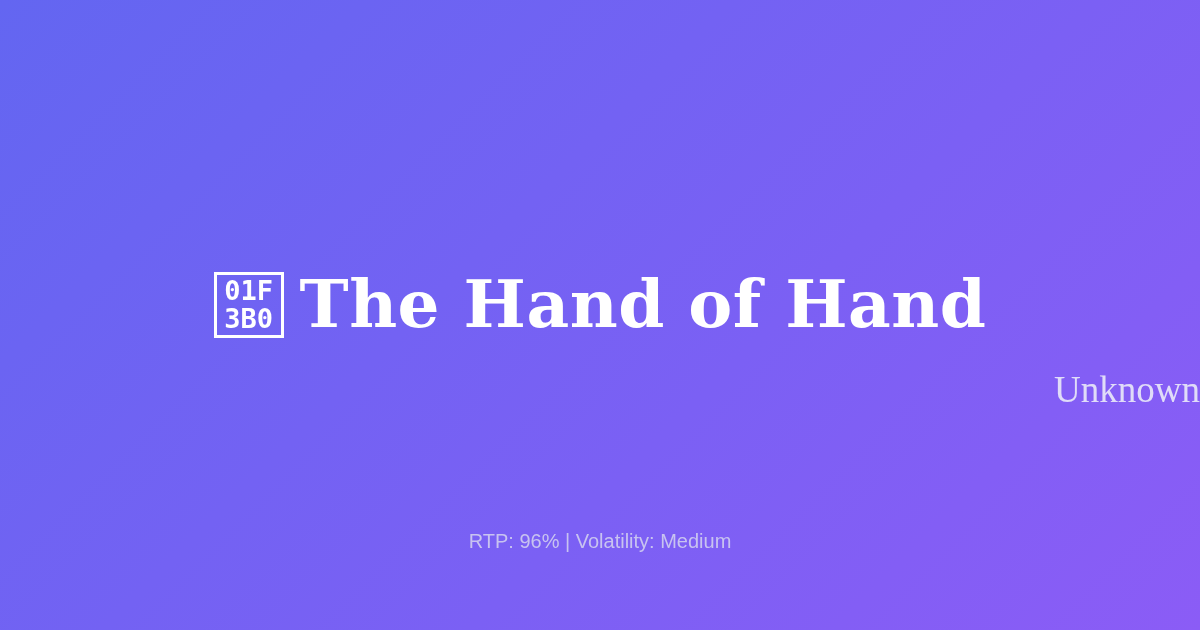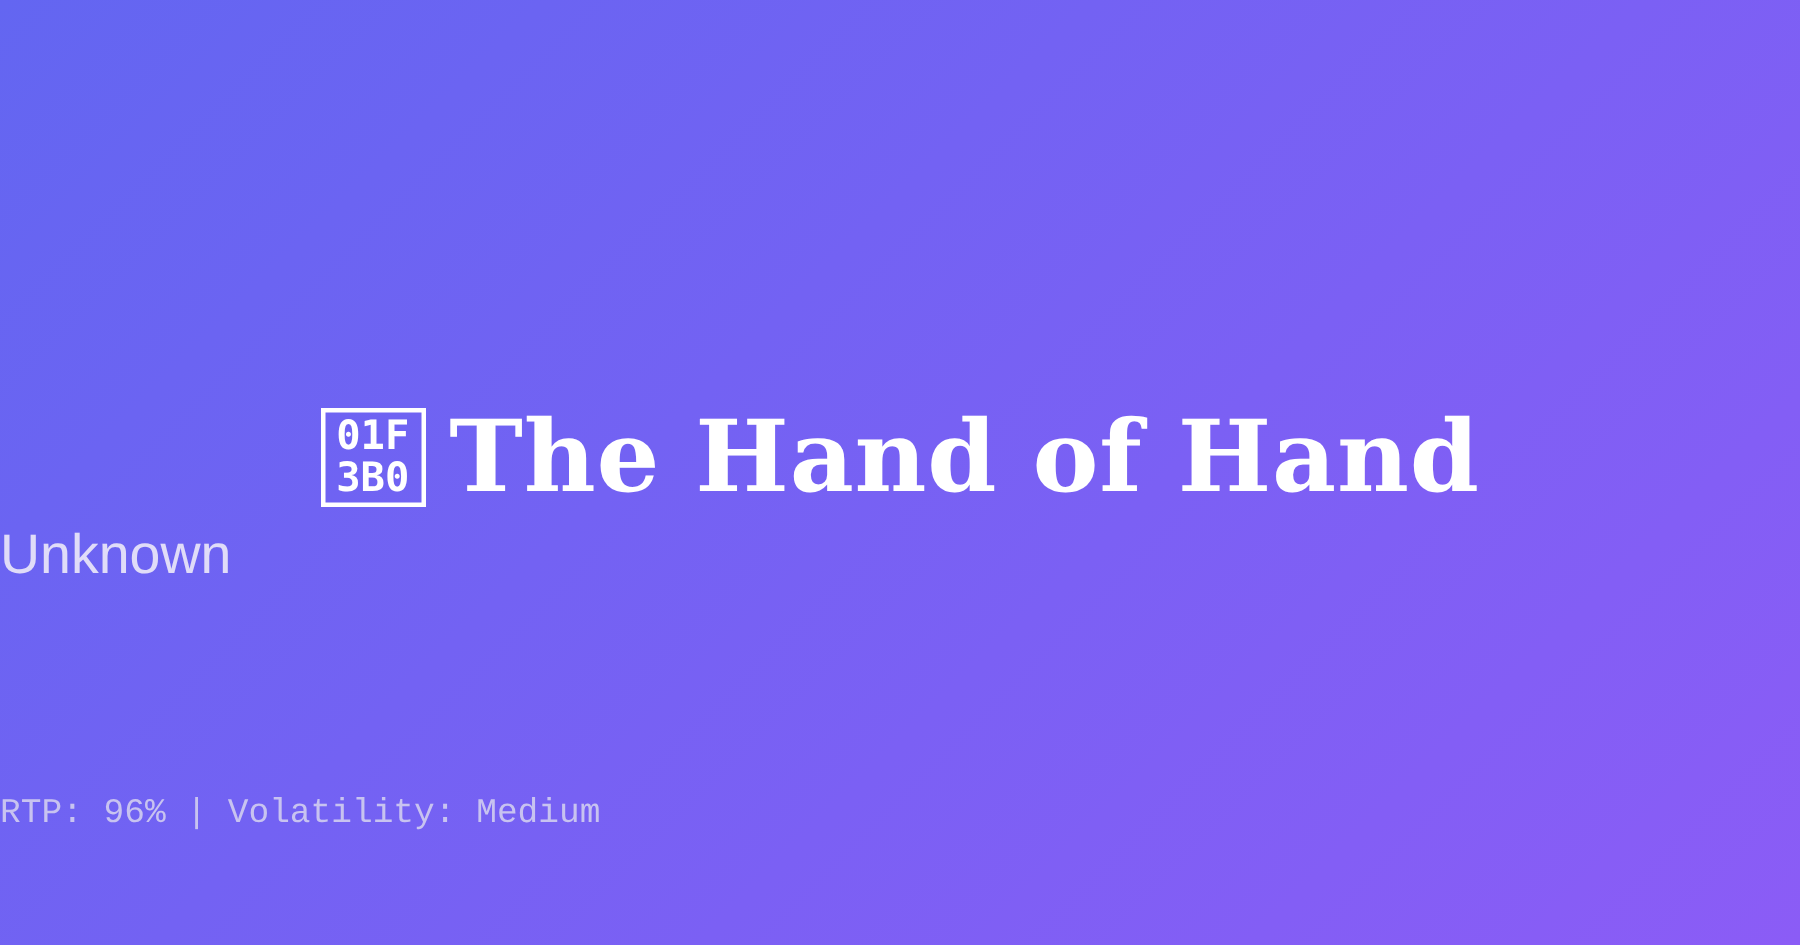--- a/index.html
+++ b/index.html
@@ -75,38 +75,38 @@
     line-height: 1.05;
     letter-spacing: 0.5px;
     white-space: nowrap;
   }
 
   
   .provider {
     position: absolute;
     left: 0;
     right: 0;
-    top: 348px;
-    text-align: left;
-    font-family: Liberation Sans, sans-serif;
+    top: 368px;
+    text-align: right;
+    font-family: Liberation Serif, serif;
     font-size: 37px;
     font-weight: 400;
     color: #e0dcf8;
     line-height: 1.2;
   }
 
   
   .meta-line {
     position: absolute;
     left: 0;
     right: 0;
     top: 528px;
-    text-align: left;
-    font-family: Liberation Mono, monospace;
-    font-size: 23px;
+    text-align: center;
+    font-family: Liberation Sans, sans-serif;
+    font-size: 20px;
     font-weight: 400;
     color: #c8c3f0;
     line-height: 1.3;
     white-space: pre;
   }
 </style>
 </head>
 <body>
 
 <div id="og-card">

